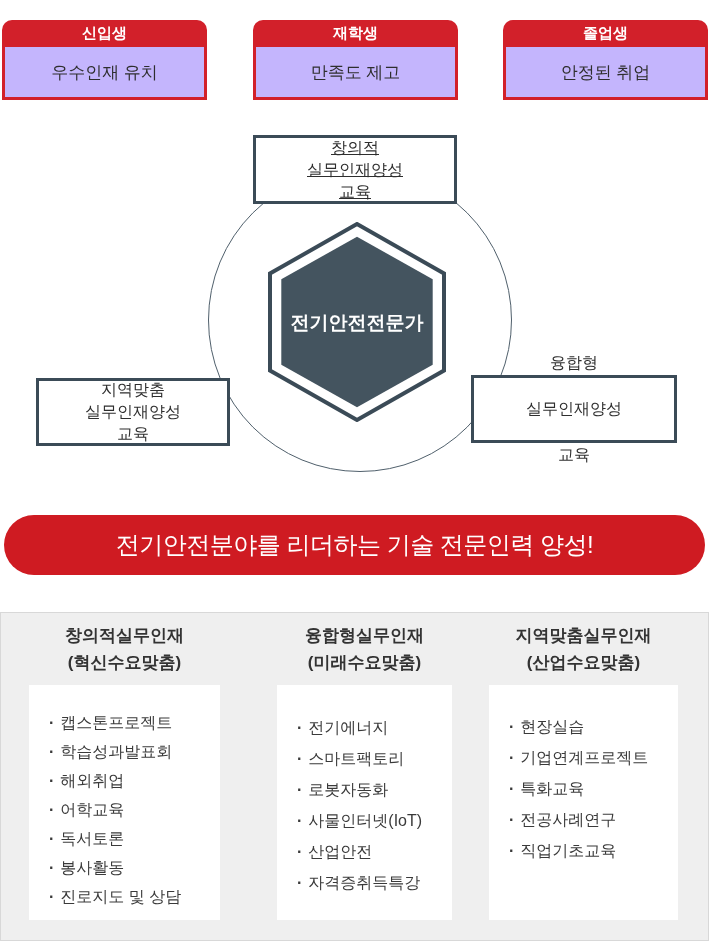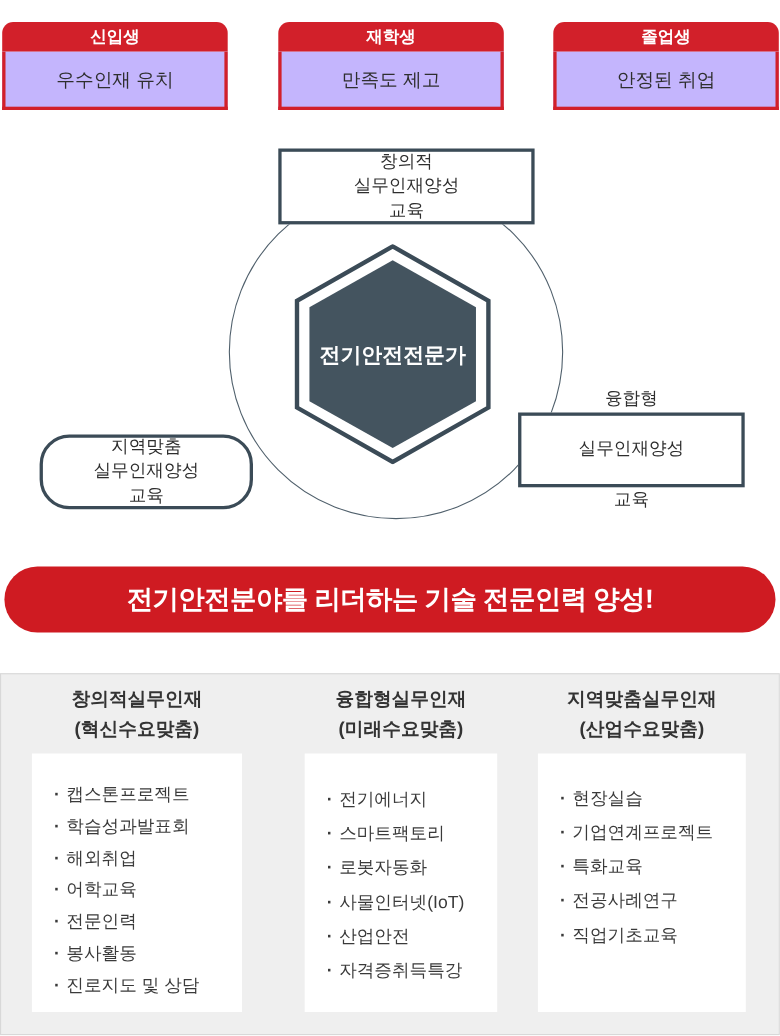--- a/index.html
+++ b/index.html
@@ -24,29 +24,29 @@
     display:flex;align-items:center;justify-content:center;
     color:var(--ink);font-size:17px;}
 
   
   .circle{position:absolute;left:208px;top:168px;width:304px;height:304px;
     border:1px solid #50606c;border-radius:50%;box-sizing:border-box;}
   .hexwrap{position:absolute;left:267px;top:222px;width:180px;height:200px;}
   .dbox{position:absolute;background:#fff;border:3px solid var(--slate);box-sizing:border-box;
     display:flex;flex-direction:column;align-items:center;justify-content:center;
     text-align:center;font-size:16px;line-height:22px;color:var(--ink);}
-  .dbox.top{left:253px;top:135px;width:233px;height:69px;}
-  .dbox.left{left:36px;top:395px;width:194px;height:68px;border-radius:27px;}
+  .dbox.top{left:253px;top:135px;width:204px;height:69px;text-decoration:underline;}
+  .dbox.left{left:36px;top:378px;width:194px;height:68px;}
   .dbox.right{left:471px;top:375px;width:206px;height:68px;gap:24px;}
 
   
   .banner{position:absolute;left:4px;top:515px;width:701px;height:60px;
     background:var(--banner_red);border-radius:31px;
     display:flex;align-items:center;justify-content:center;
-    color:#fff;font-size:24px;font-weight:700;letter-spacing:-0.5px;}
+    color:#fff;font-size:24px;font-weight:400;letter-spacing:-0.5px;}
 
   
   .panel{position:absolute;left:0;top:612px;width:709px;height:329px;box-sizing:border-box;
     background:var(--panel_bg);border:1px solid var(--panel_border);}
   .col-title{position:absolute;top:622px;text-align:center;
     font-size:17px;line-height:27px;color:#333;font-weight:700;}
   .col-title.c1{left:29px;width:191px;}
   .col-title.c2{left:277px;width:175px;text-align:center;}
   .col-title.c3{left:489px;width:189px;}
   .col-card{position:absolute;top:685px;height:235px;background:#fff;box-sizing:border-box;
@@ -129,21 +129,21 @@
     <div class="li">
         <span class="dot">·</span>
         <span>해외취업</span>
       </div>
     <div class="li">
         <span class="dot">·</span>
         <span>어학교육</span>
       </div>
     <div class="li">
         <span class="dot">·</span>
-        <span>전문인력</span>
+        <span>독서토론</span>
       </div>
     <div class="li">
         <span class="dot">·</span>
         <span>봉사활동</span>
       </div>
     <div class="li">
         <span class="dot">·</span>
         <span>진로지도 및 상담</span>
       </div>
   </div>

